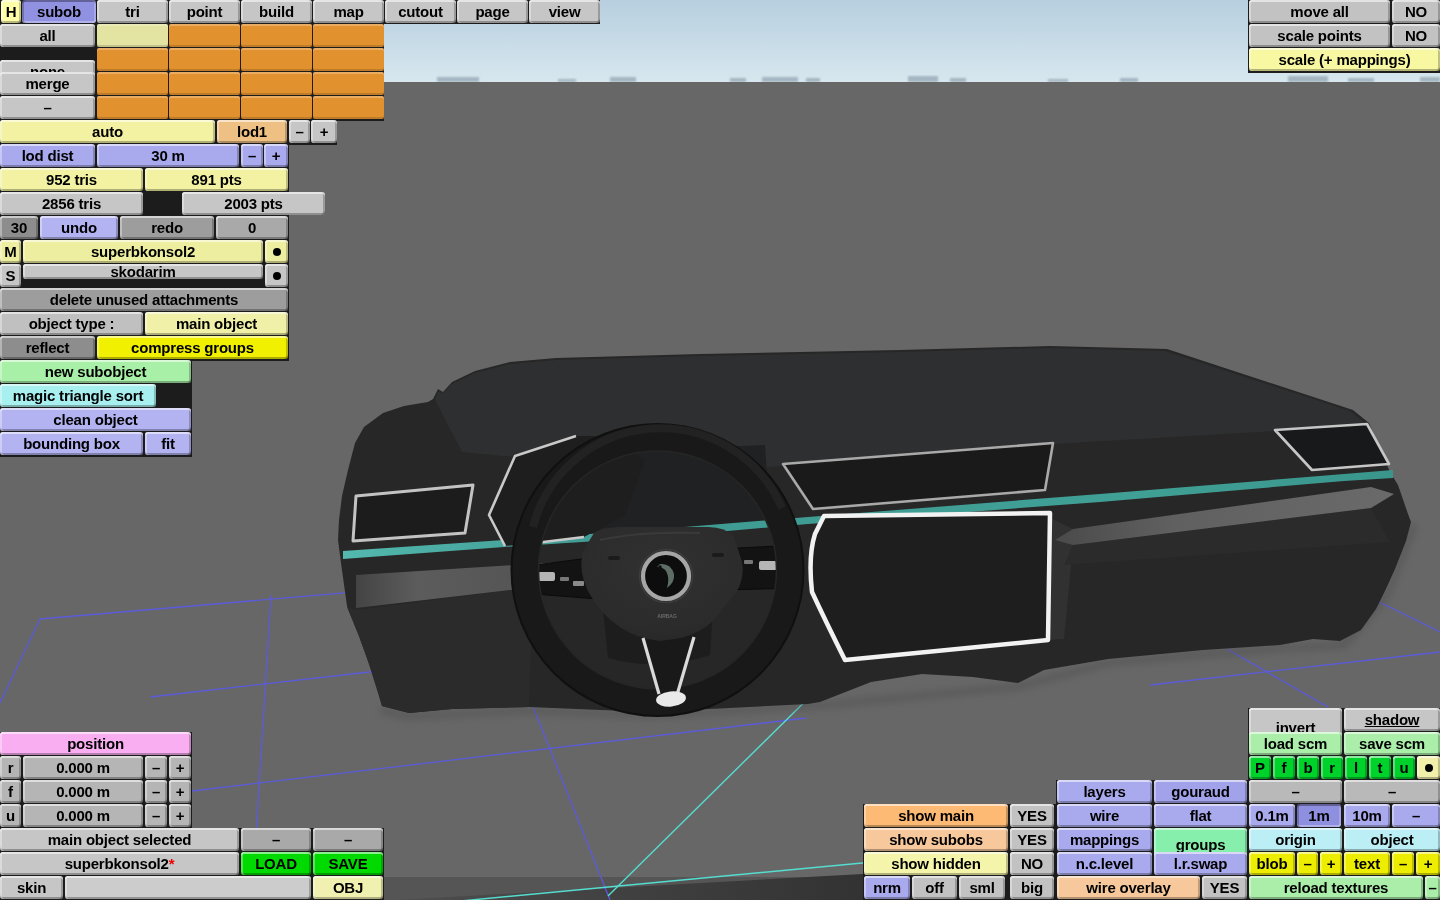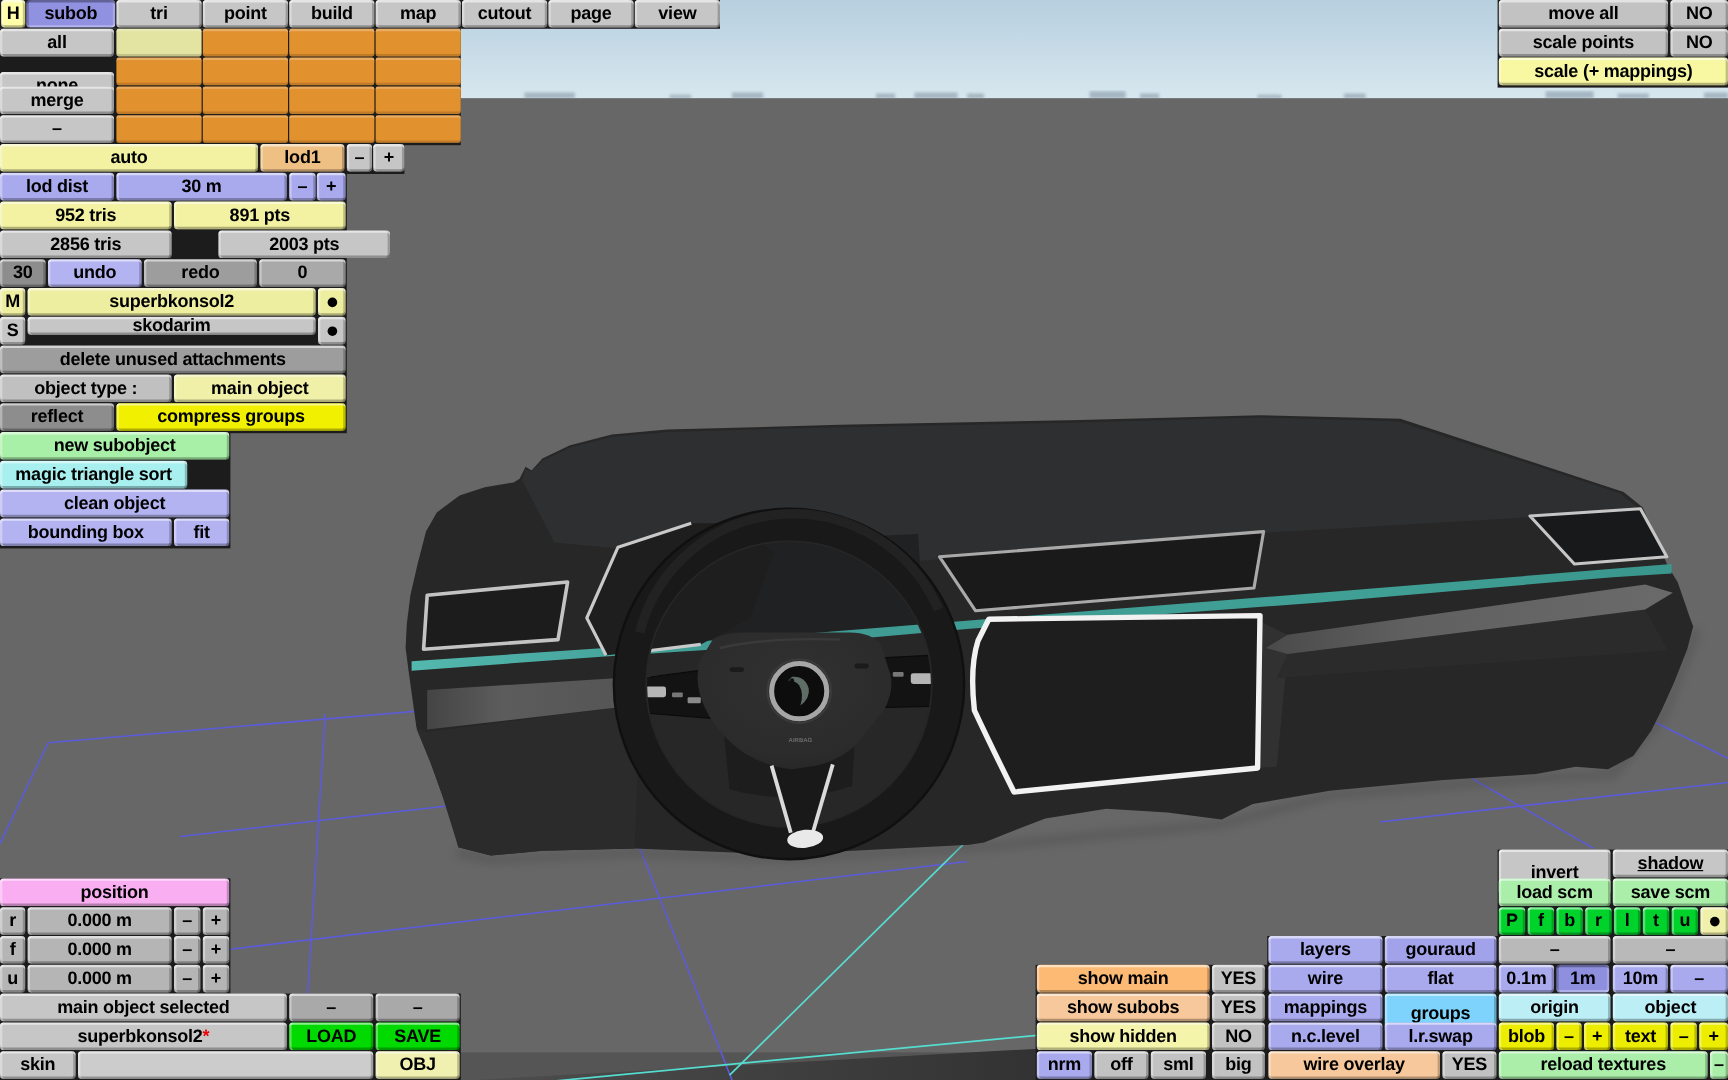--- a/index.html
+++ b/index.html
@@ -244,21 +244,21 @@
 <div class="b" style="left:1010px;top:804px;width:44px;height:23px;background:#c2c2c2;">YES</div>
 <div class="b" style="left:1057px;top:804px;width:95px;height:23px;background:#a9a9ee;">wire</div>
 <div class="b" style="left:1154px;top:804px;width:93px;height:23px;background:#a9a9ee;">flat</div>
 <div class="b" style="left:1249px;top:804px;width:46px;height:23px;background:#a9a9ee;">0.1m</div>
 <div class="b sel" style="left:1297px;top:804px;width:44px;height:23px;background:#8f8fe0;">1m</div>
 <div class="b" style="left:1344px;top:804px;width:46px;height:23px;background:#a9a9ee;">10m</div>
 <div class="b" style="left:1392px;top:804px;width:48px;height:23px;background:#a9a9ee;">–</div>
 <div class="b" style="left:864px;top:828px;width:144px;height:23px;background:#f6c89b;">show subobs</div>
 <div class="b" style="left:1010px;top:828px;width:44px;height:23px;background:#c2c2c2;">YES</div>
 <div class="b" style="left:1057px;top:828px;width:95px;height:23px;background:#a9a9ee;">mappings</div>
-<div class="b" style="left:1154px;top:828px;width:93px;height:33px;background:#7dd3fc;">groups</div>
+<div class="b" style="left:1154px;top:828px;width:93px;height:33px;background:#86efac;">groups</div>
 <div class="b" style="left:1249px;top:828px;width:93px;height:23px;background:#bceef6;">origin</div>
 <div class="b" style="left:1344px;top:828px;width:96px;height:23px;background:#bceef6;">object</div>
 <div class="b" style="left:864px;top:852px;width:144px;height:23px;background:#f4f4aa;">show hidden</div>
 <div class="b" style="left:1010px;top:852px;width:44px;height:23px;background:#c2c2c2;">NO</div>
 <div class="b" style="left:1057px;top:852px;width:95px;height:23px;background:#a9a9ee;">n.c.level</div>
 <div class="b" style="left:1154px;top:852px;width:93px;height:23px;background:#a9a9ee;">l.r.swap</div>
 <div class="b" style="left:1249px;top:852px;width:46px;height:23px;background:#eded00;">blob</div>
 <div class="b" style="left:1297px;top:852px;width:21px;height:23px;background:#eded00;">–</div>
 <div class="b" style="left:1320px;top:852px;width:22px;height:23px;background:#eded00;">+</div>
 <div class="b" style="left:1344px;top:852px;width:46px;height:23px;background:#eded00;">text</div>

